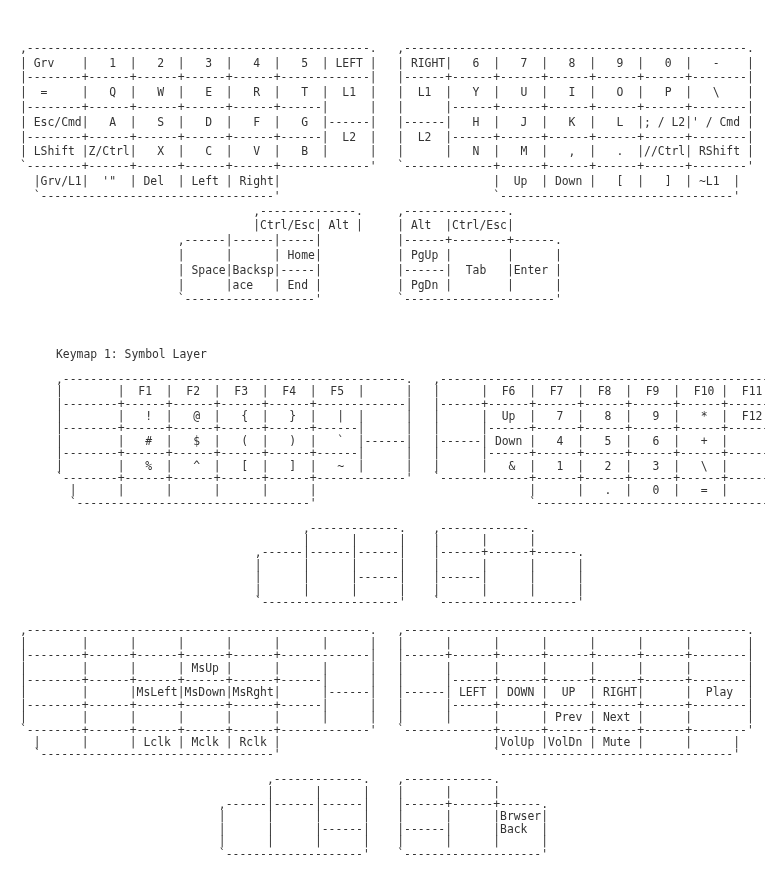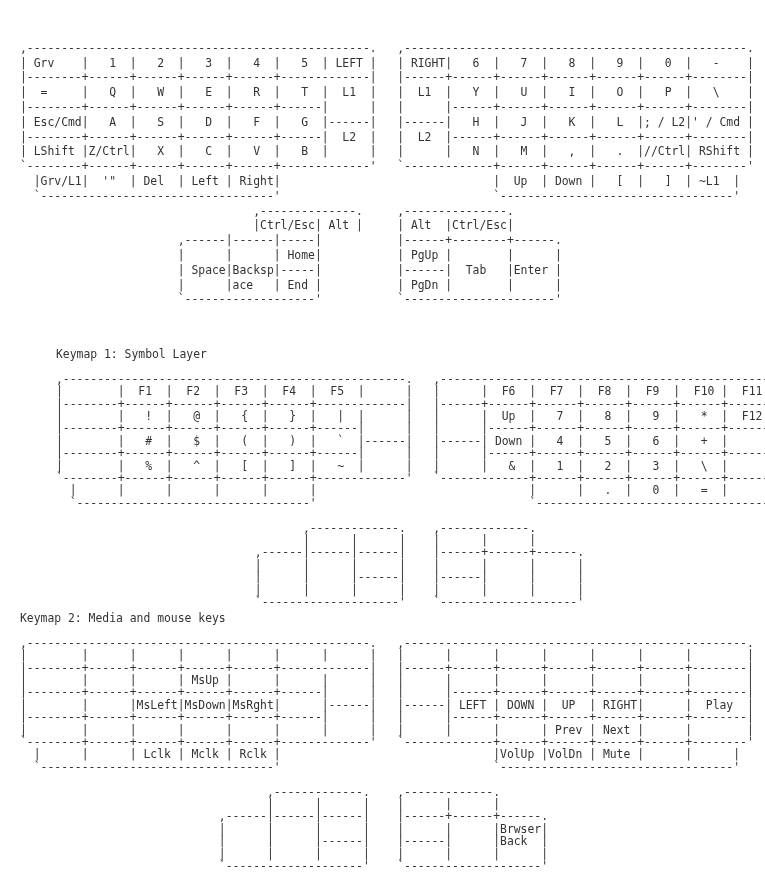--- a/index.html
+++ b/index.html
@@ -74,21 +74,20 @@
                                     ,-------------.    ,-------------.
                                     |      |      |    |      |      |
                              ,------|------|------|    |------+------+------.
                              |      |      |      |    |      |      |      |
                              |      |      |------|    |------|      |      |
                              |      |      |      |    |      |      |      |
                              `--------------------'    `--------------------'</pre>
 </div>
 
 <div class="km-section" id="section-2">
-  <div class="km-title">Keymap 2: Media and mouse keys</div>
   <pre class="km-art">,--------------------------------------------------.   ,--------------------------------------------------.
 |        |      |      |      |      |      |      |   |      |      |      |      |      |      |        |
 |--------+------+------+------+------+-------------|   |------+------+------+------+------+------+--------|
 |        |      |      | MsUp |      |      |      |   |      |      |      |      |      |      |        |
 |--------+------+------+------+------+------|      |   |      |------+------+------+------+------+--------|
 |        |      |MsLeft|MsDown|MsRght|      |------|   |------| LEFT | DOWN |  UP  | RIGHT|      |  Play  |
 |--------+------+------+------+------+------|      |   |      |------+------+------+------+------+--------|
 |        |      |      |      |      |      |      |   |      |      |      | Prev | Next |      |        |
 `--------+------+------+------+------+-------------'   `-------------+------+------+------+------+--------'
   |      |      | Lclk | Mclk | Rclk |                               |VolUp |VolDn | Mute |      |      |

